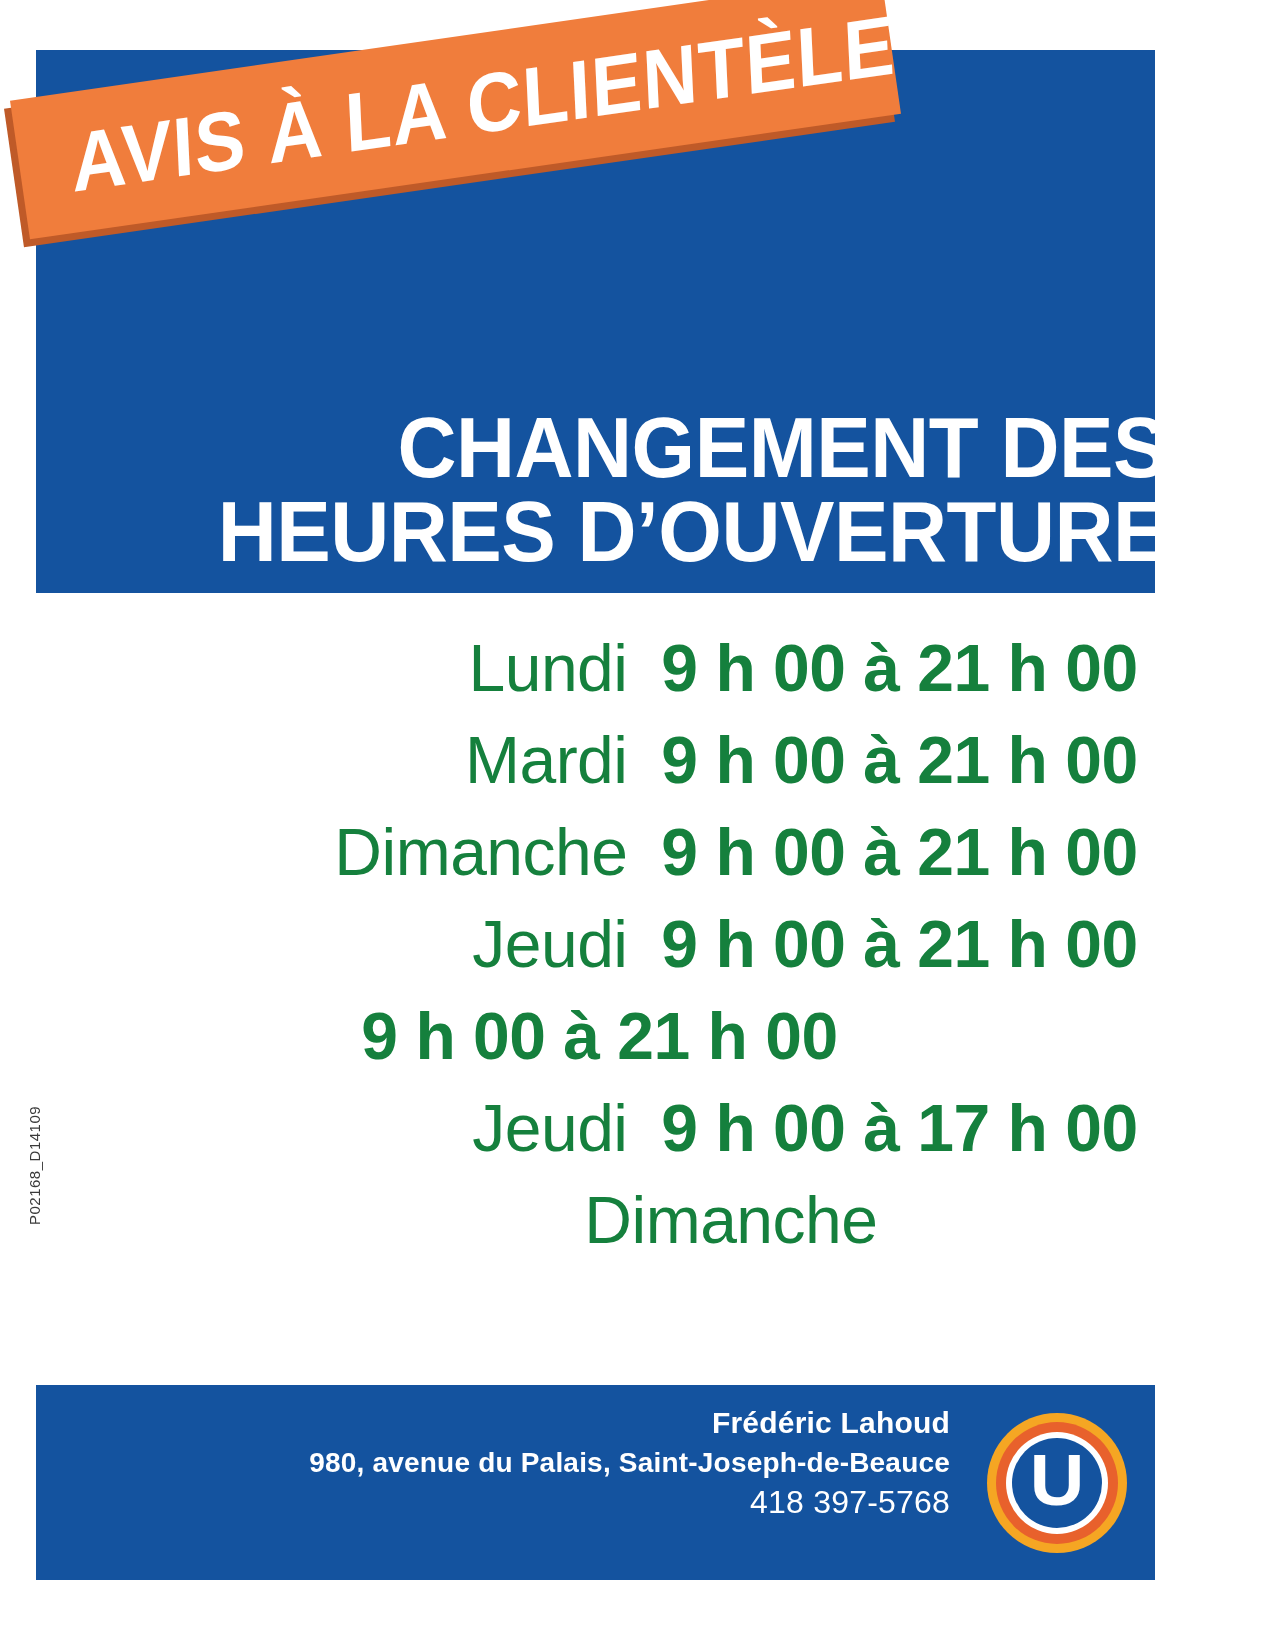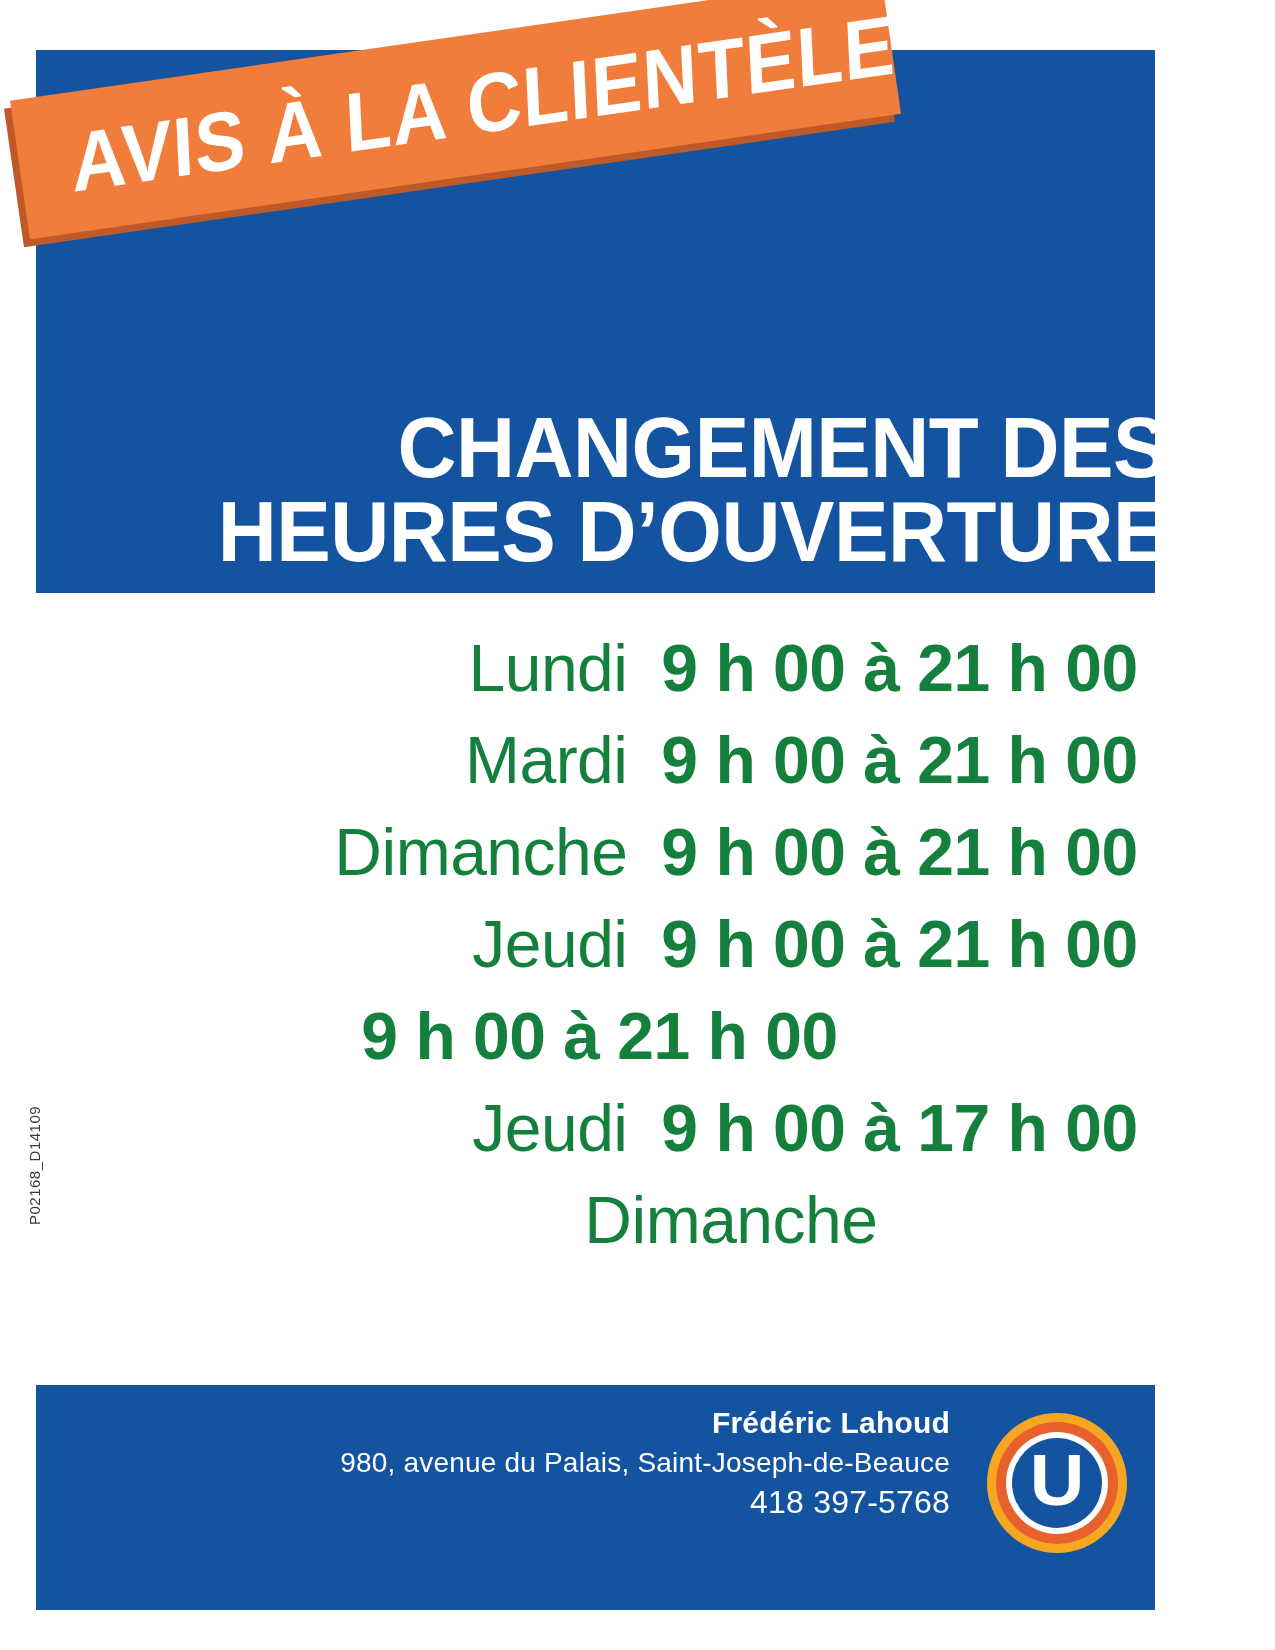--- a/index.html
+++ b/index.html
@@ -144,40 +144,40 @@
     transform-origin: left top;
     white-space: nowrap;
   }
 
   
   .footer-block {
     position: absolute;
     left: 36px;
     top: 1385px;
     width: 1119px;
-    height: 225px;
+    height: 195px;
     background: #14539f;
   }
   .footer-text {
     position: absolute;
     right: 205px;
     top: 18px;
     text-align: right;
     color: #ffffff;
     font-family: "Liberation Sans", sans-serif;
   }
   .footer-name {
     font-size: 30px;
     font-weight: bold;
     line-height: 1.35;
     letter-spacing: 0.2px;
   }
   .footer-address {
     font-size: 28px;
-    font-weight: normal;
+    font-weight: bold;
     line-height: 1.35;
     letter-spacing: 0.2px;
   }
   .footer-phone {
     font-size: 32px;
     font-weight: normal;
     line-height: 1.35;
     letter-spacing: 0.2px;
   }
 

